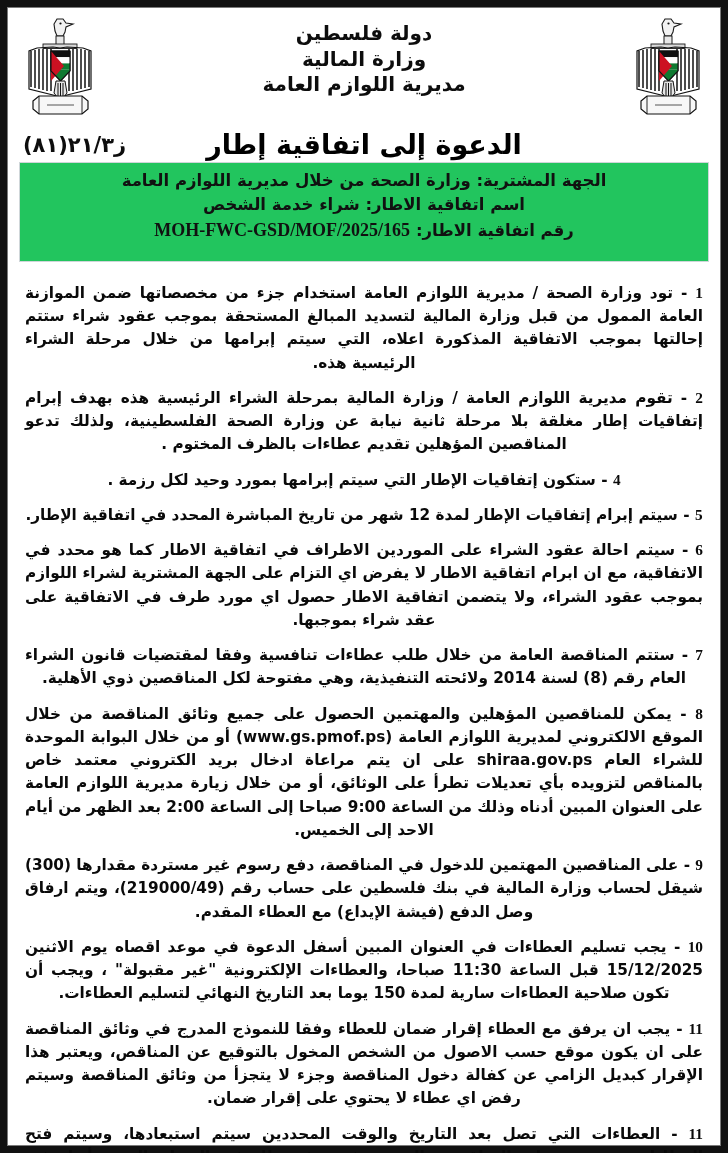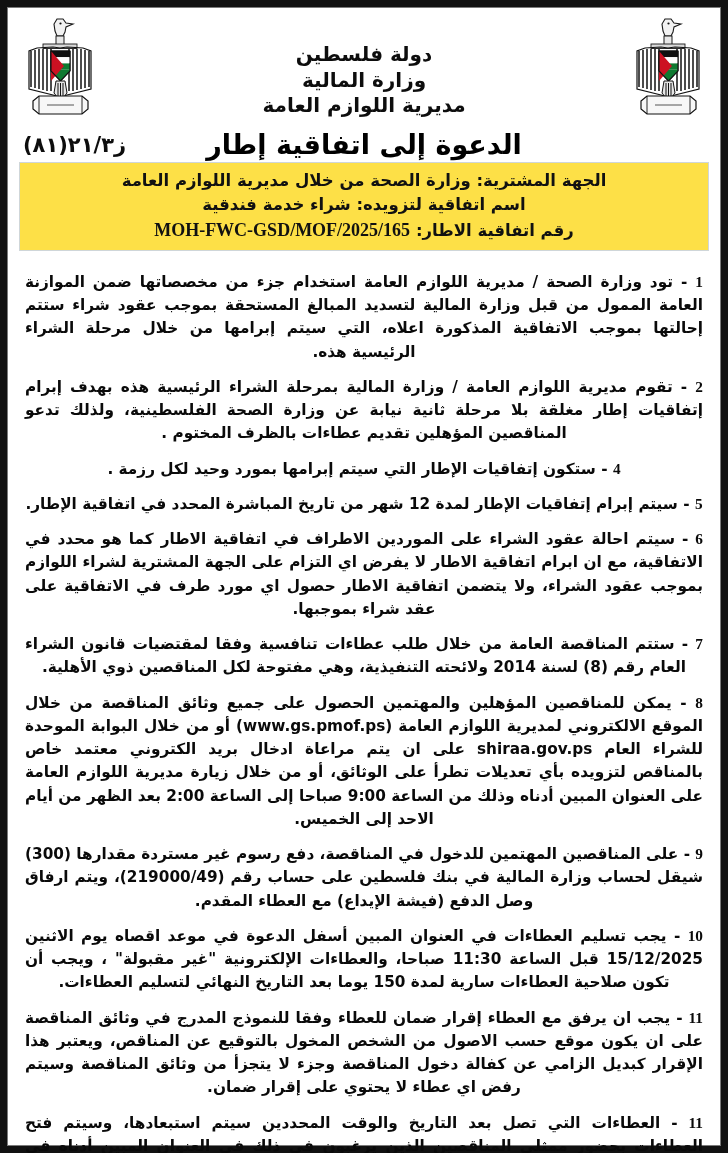--- a/index.html
+++ b/index.html
@@ -42,21 +42,21 @@
     box-sizing: border-box;
     padding: 4px 10px 6px 10px;
     display: flex;
     flex-direction: column;
   }
 
   
   .header {
     display: flex;
     flex-direction: row;
-    align-items: flex-end;
+    align-items: flex-start;
     justify-content: space-between;
     padding: 2px 4px 0 4px;
   }
   .emblem {
     width: 74px;
     height: 104px;
     flex: 0 0 74px;
   }
   .emblem svg { display: block; width: 100%; height: 100%; }
 
@@ -99,23 +99,23 @@
     transform: translateY(-50%);
     font-size: 21px;
     font-weight: bold;
     color: #0d0d0d;
     direction: rtl;
     unicode-bidi: bidi-override;
   }
 
   
   .info-panel {
-    background: #fde047;
+    background: #22c55e;
     border: 1px solid #cfd6d9;
-    padding: 6px 14px 7px 14px;
+    padding: 6px 14px 18px 14px;
     margin: 2px 0 4px 0;
     text-align: center;
   }
   .info-line {
     font-size: 16.5px;
     font-weight: bold;
     color: #111111;
     line-height: 1.45;
     white-space: nowrap;
   }
@@ -266,21 +266,21 @@
       </div>
     </div>
 
     <div class="title-row">
       <div class="ref-code">ز٣/١٢(١٨)</div>
       <div class="doc-title">الدعوة إلى اتفاقية إطار</div>
     </div>
 
     <div class="info-panel">
       <div class="info-line">الجهة المشترية: وزارة الصحة من خلال مديرية اللوازم العامة</div>
-      <div class="info-line">اسم اتفاقية لتزويده: شراء خدمة فندقية</div>
+      <div class="info-line">اسم اتفاقية الاطار: شراء خدمة الشخص</div>
       <div class="info-line">
         <span>رقم اتفاقية الاطار:</span>
         <span class="latin">MOH-FWC-GSD/MOF/2025/165</span>
       </div>
     </div>
 
     <div class="body-wrap">
 
       <p class="clause">
         <span class="num">1</span>

